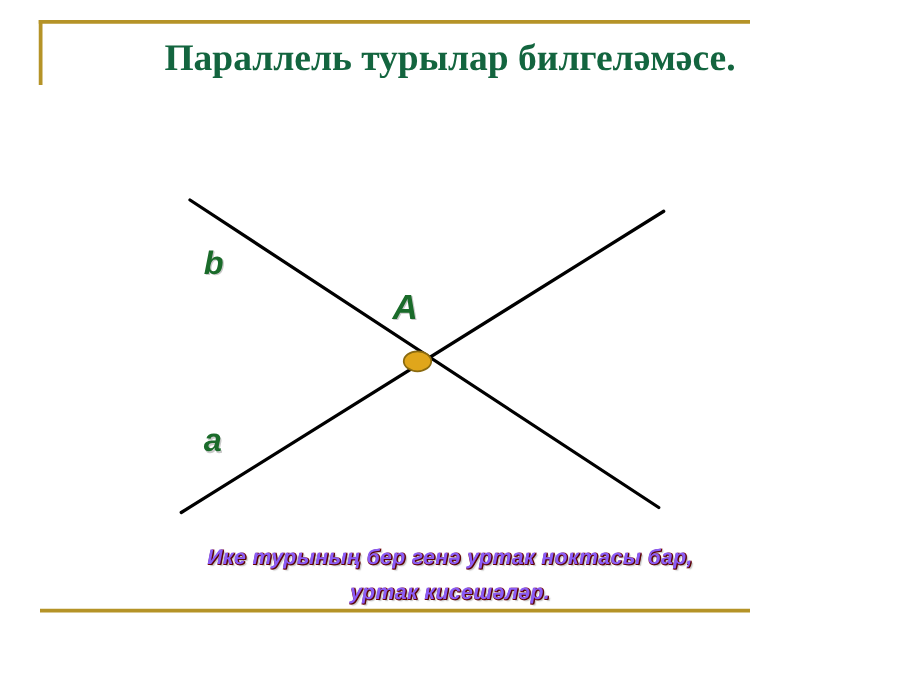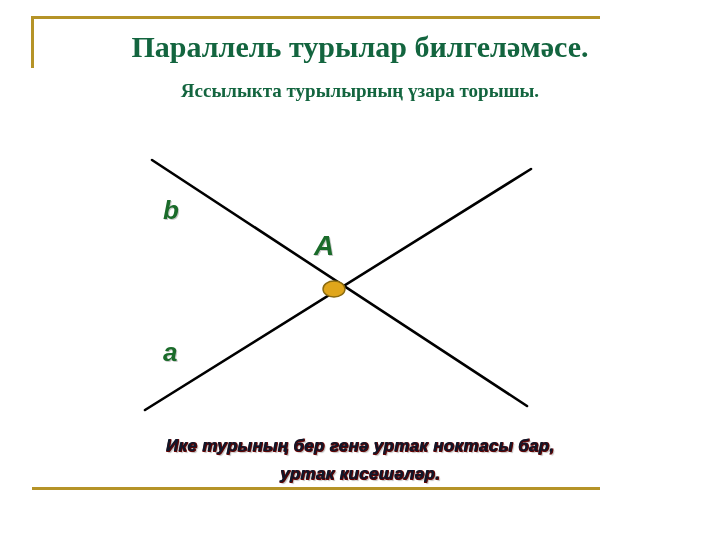--- a/index.html
+++ b/index.html
@@ -120,21 +120,21 @@
     position: absolute;
     left: 0;
     top: 432px;
     width: 720px;
     text-align: center;
     font-family: "Liberation Sans", sans-serif;
     font-weight: bold;
     font-style: italic;
     font-size: 17px;
     line-height: 28px;
-    color: #0f172a;
+    color: #8b5cf6;
     letter-spacing: 0.3px;
     text-shadow:
        1px 1px 0 #5a0505,
        1px 0   0 #7a0a0a,
        0   1px 0 #7a0a0a,
        2px 2px 1px rgba(0,0,0,0.25);
     white-space: nowrap;
   }
   .caption .cap-line {
     display: block;
@@ -143,21 +143,20 @@
 </head>
 <body>
 
 <div id="slide">
 
   <div class="rule-top"></div>
   <div class="rule-left"></div>
   <div class="rule-bottom"></div>
 
   <div class="title">Параллель турылар билгеләмәсе.</div>
-  <div class="subtitle">Яссылыкта турылырның үзара торышы.</div>
 
   <div class="figure">
     <svg width="720" height="540" viewBox="0 0 720 540" xmlns="http://www.w3.org/2000/svg">
       <line x1="152" y1="160" x2="527" y2="406" stroke="#000000" stroke-width="2.6" stroke-linecap="round"></line>
       <line x1="145" y1="410" x2="531" y2="169" stroke="#000000" stroke-width="2.6" stroke-linecap="round"></line>
       <ellipse cx="334" cy="289" rx="11" ry="8" fill="#e0a61b" stroke="#8a6a10" stroke-width="1.4"></ellipse>
     </svg>
   </div>
 
   <div class="lbl lbl-b">b</div>

